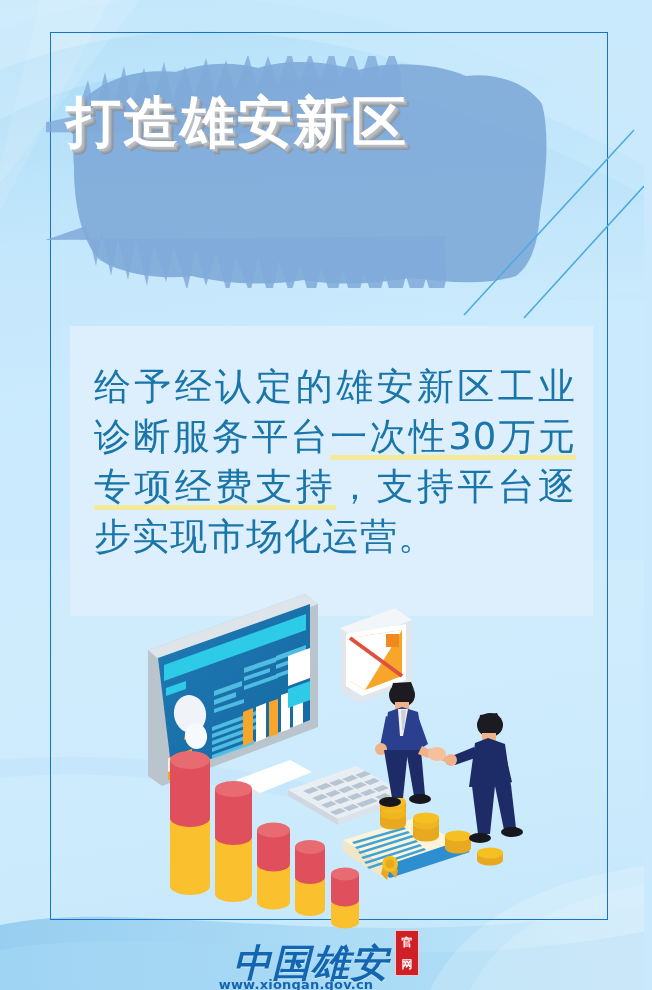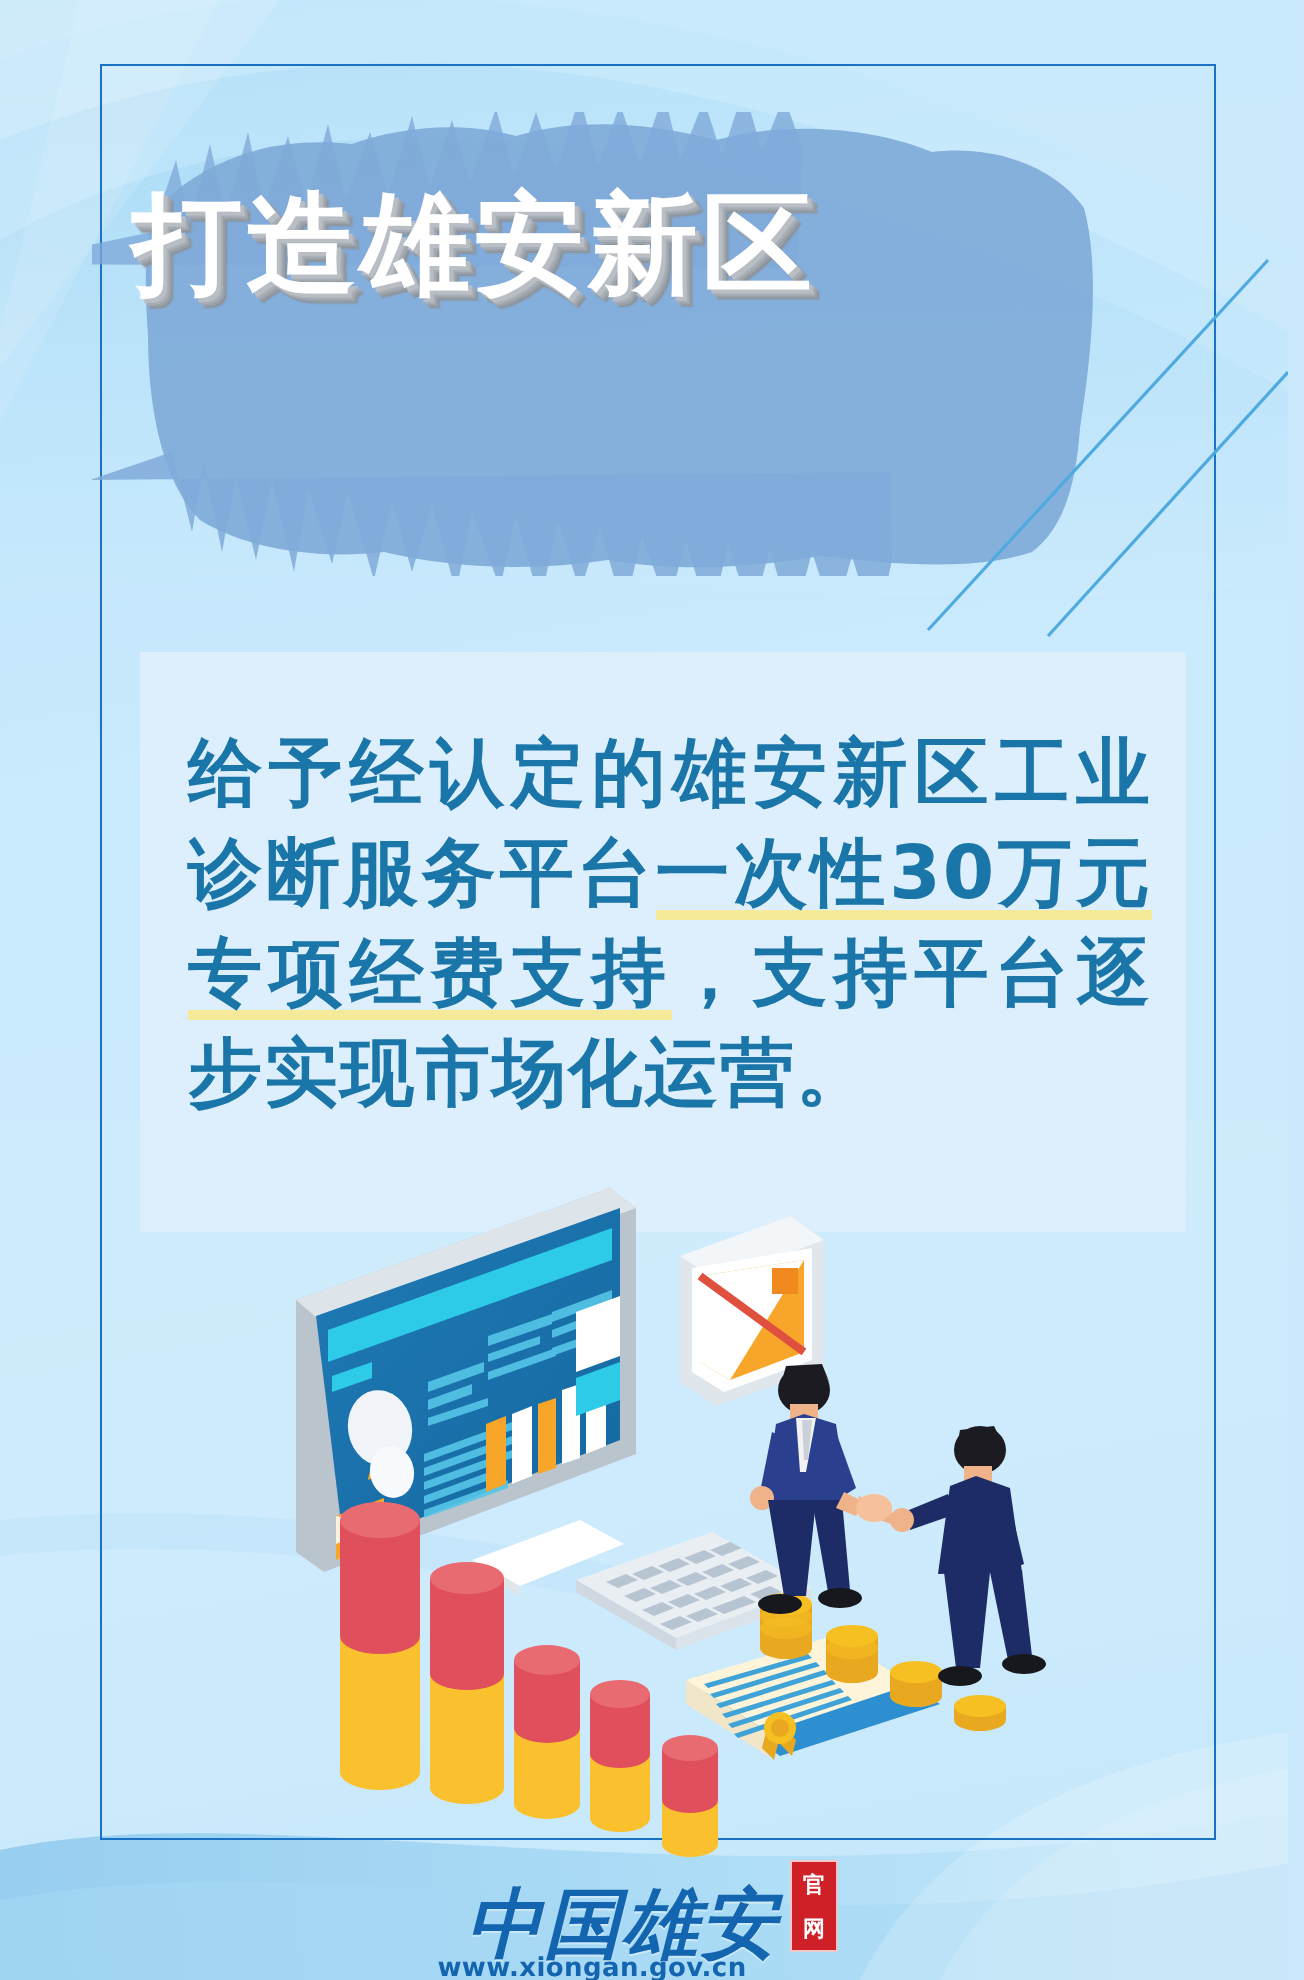--- a/index.html
+++ b/index.html
@@ -55,21 +55,21 @@
     position:absolute;left:70px;top:326px;width:523px;height:290px;
     background:#ddeffd;
   }
   .body-text{
     position:absolute;left:24px;top:36px;width:482px;
     font-family:"DejaVu Sans","Liberation Sans",sans-serif;
     font-size:37px;
     line-height:50px;
     color:#1a76a8;
     letter-spacing:1px;
-    font-weight:700;
+    font-weight:400;
     text-align:justify;
   }
   .hl{
     background:linear-gradient(to top,#f4ea9a 0px,#f4ea9a 5px,transparent 5px);
     padding-bottom:2px;
   }
 
   
   .illus{position:absolute;left:140px;top:590px;width:420px;height:340px;}
 

